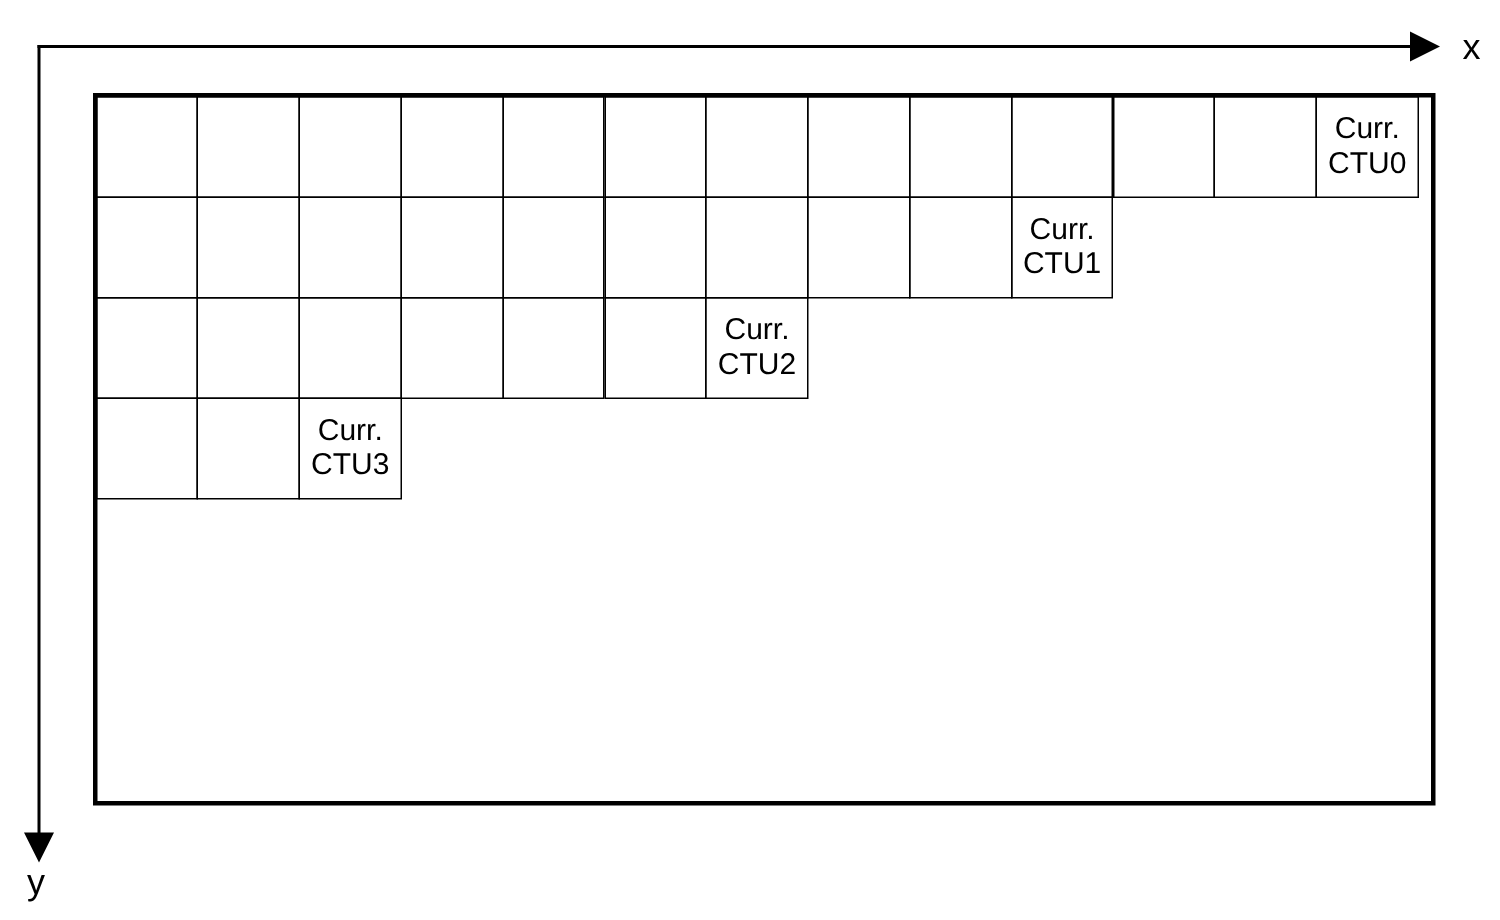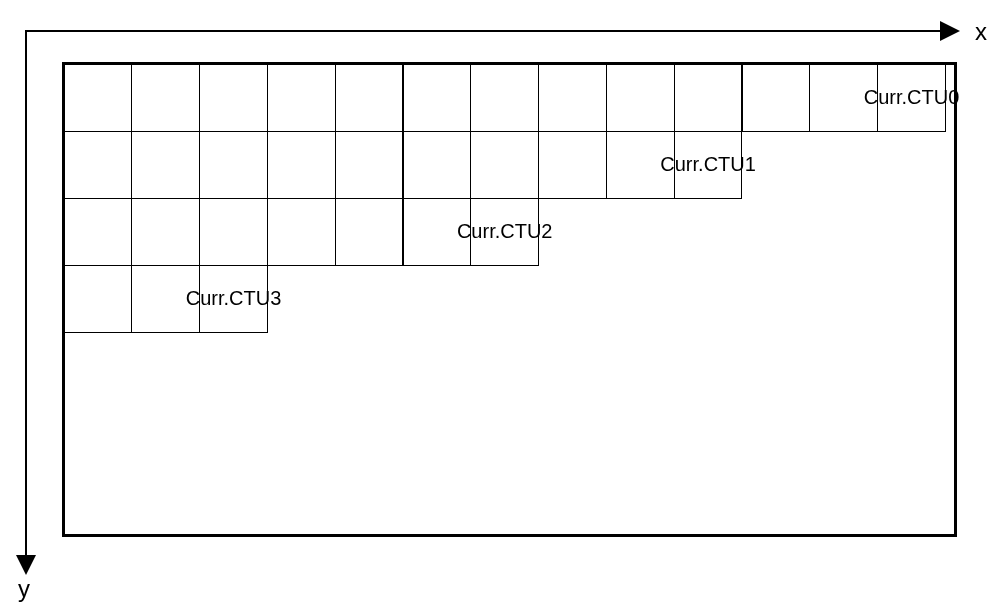--- a/index.html
+++ b/index.html
@@ -76,21 +76,21 @@
       position: relative;
       width: 100%;
       height: 100%;
     }
     .cell {
       position: absolute;
       border: 1.5px solid black;
       display: flex;
       align-items: center;
       justify-content: center;
-      flex-direction: row;
+      flex-direction: column;
       font-size: 20px;
       line-height: 1.15;
     }
   </style>
 </head>
 <body>
 
 <div class="x-axis"></div>
 <div class="x-arrowhead"></div>
 <div class="x-label">x</div>

